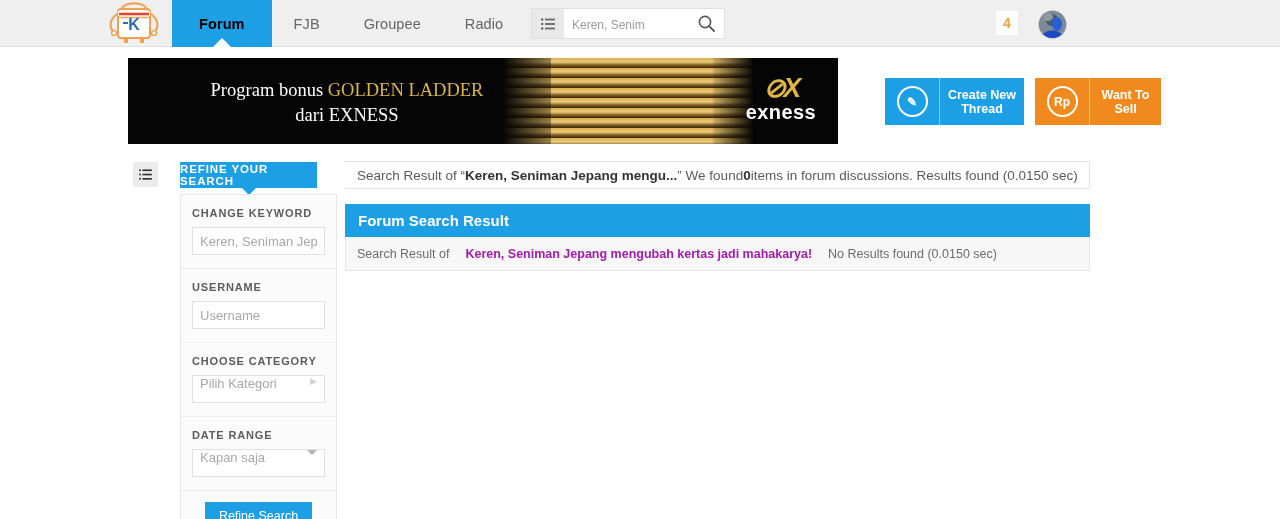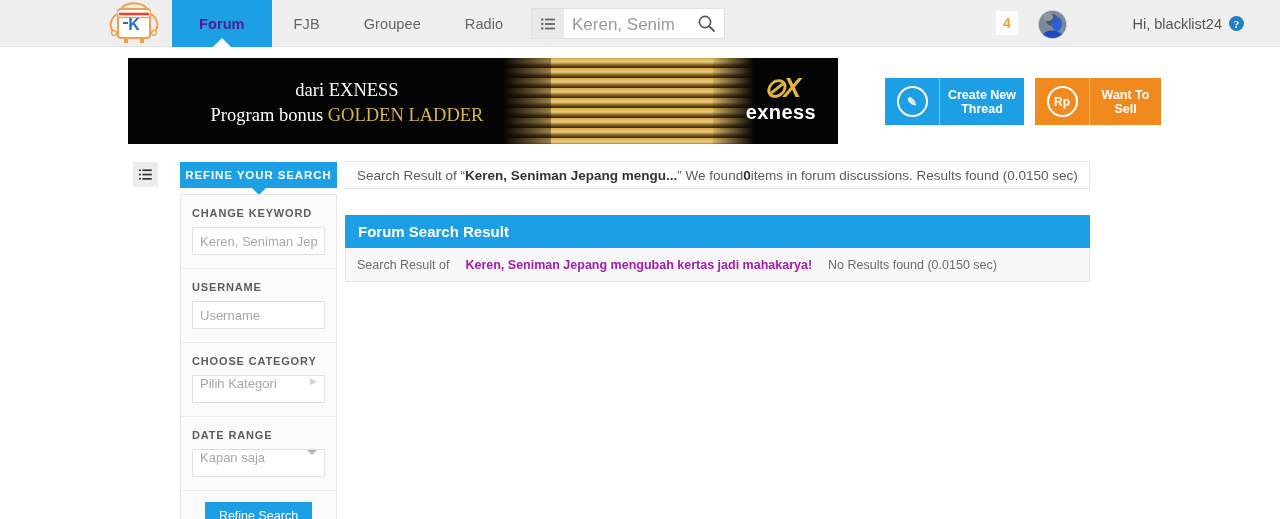--- a/index.html
+++ b/index.html
@@ -50,21 +50,21 @@
     justify-content: center;
     font-size: 14.5px;
     color: #666;
     padding: 0 22px;
     position: relative;
     cursor: pointer;
     letter-spacing: .1px;
   }
   .nav-item.active {
     background: #1d9fe5;
-    color: #4c1d95;
+    color: #000000;
     font-weight: bold;
     padding: 0 27px;
   }
   .nav-item.active:after {
     content: "";
     position: absolute;
     bottom: 0; left: 50%;
     margin-left: -9px;
     border-left: 9px solid transparent;
     border-right: 9px solid transparent;
@@ -90,21 +90,21 @@
     align-items: center;
     justify-content: center;
     cursor: pointer;
   }
   #search-input {
     width: 108px;
     border: none;
     outline: none;
     background: transparent;
     font-family: "Liberation Sans", sans-serif;
-    font-size: 17px;
+    font-size: 12px;
     color: #ec4899;
     padding: 16px 8px;
   }
   #search-input::placeholder { color: #9b9b9b; }
   #search-go {
     width: 36px;
     display: flex;
     align-items: center;
     justify-content: center;
     cursor: pointer;
@@ -282,21 +282,21 @@
     display: flex;
     align-items: center;
     justify-content: center;
     cursor: pointer;
   }
 
   #refine-tab {
     position: absolute;
     left: 180px;
     top: 162px;
-    width: 157px;
+    width: 137px;
     height: 26px;
     background: #1d9fe5;
     color: #ffffff;
     font-size: 11.5px;
     font-weight: bold;
     letter-spacing: .9px;
     display: flex;
     align-items: center;
     justify-content: center;
   }
@@ -396,21 +396,21 @@
     font-family: "Liberation Sans", sans-serif;
     font-size: 12.5px;
     padding: 7px 14px;
     cursor: pointer;
   }
 
   
   #result-panel {
     position: absolute;
     left: 345px;
-    top: 215px;
+    top: 204px;
     width: 745px;
     box-sizing: border-box;
   }
   #result-head {
     height: 33px;
     background: #1d9fe5;
     color: #ffffff;
     font-size: 15px;
     font-weight: bold;
     display: flex;
@@ -503,33 +503,29 @@
   <div id="avatar">
     <svg width="27" height="27" viewBox="0 0 27 27">
       <rect width="27" height="27" fill="#7b8a96"></rect>
       <ellipse cx="13" cy="9" rx="6" ry="6" fill="#4a5a66"></ellipse>
       <path d="M2 27 C4 17, 22 17, 25 27 Z" fill="#1e49c4"></path>
       <ellipse cx="18" cy="13" rx="5" ry="7" fill="#2a5fd6"></ellipse>
       <ellipse cx="9" cy="6" rx="5" ry="4" fill="#8e9aa4"></ellipse>
     </svg>
   </div>
 
-  <div id="greeting">
-    <span>Hi, blacklist24</span>
-    <span class="help-dot">?</span>
-  </div>
 </div>
 
 <div id="banner">
   <div id="banner-stairs"></div>
   <div id="banner-text">
-    <div id="banner-l2">dari EXNESS</div>
     <div id="banner-l1">
       <span>Program bonus </span><b>GOLDEN LADDER</b>
     </div>
+    <div id="banner-l2">dari EXNESS</div>
   </div>
   <div id="banner-logo">
     <div id="banner-logo-mark">⊘X</div>
     <div id="banner-logo-word">exness</div>
   </div>
 </div>
 
 <div class="act-btn" id="btn-create">
   <div class="act-icon">
     <span class="circ">✎</span>

